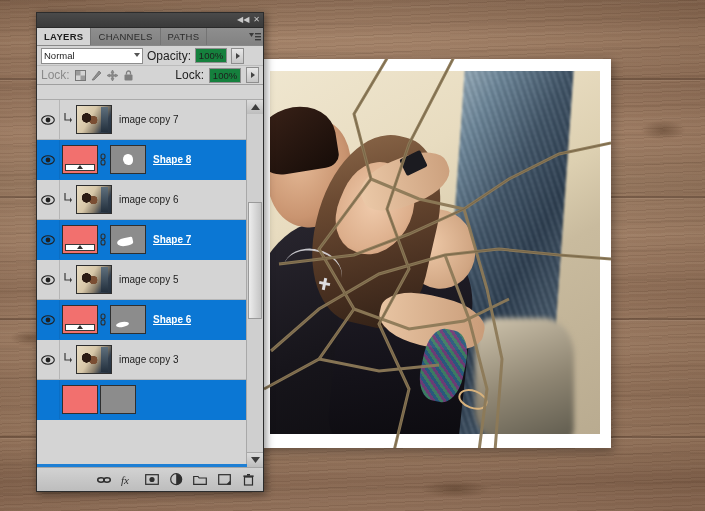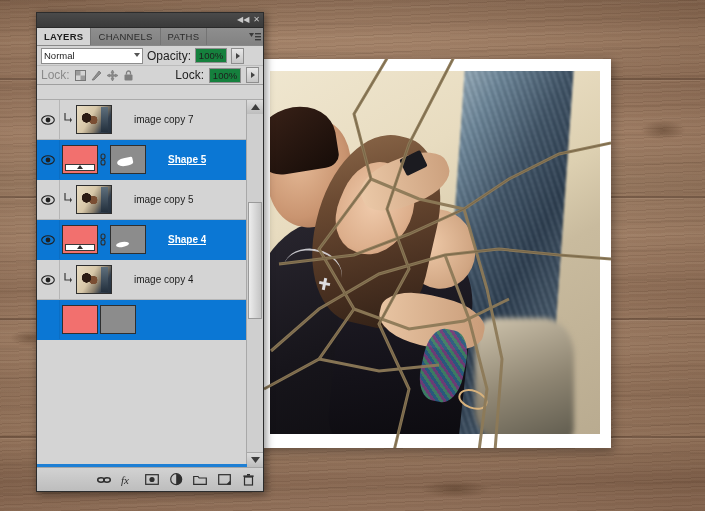--- a/index.html
+++ b/index.html
@@ -153,21 +153,21 @@
   .thumb.shape{background:#f2706e;border:1px solid #2f2f2f;position:relative;}
   .thumb.shape .bar{position:absolute;left:2px;right:2px;bottom:2px;height:5px;background:#fff;
     border:1px solid #3a3a3a;}
   .thumb.shape .bar:after{content:"";position:absolute;left:50%;top:0;margin-left:-3px;
     width:0;height:0;border-left:3px solid transparent;border-right:3px solid transparent;
     border-bottom:4px solid #2f2f2f;}
   .linkico{width:10px;flex:0 0 10px;display:flex;align-items:center;justify-content:center;}
   .maskthumb{width:34px;height:27px;border:1px solid #2f2f2f;flex:0 0 34px;margin-left:2px;
     background:#8c8c8c;position:relative;overflow:hidden;}
   .maskthumb .blob{position:absolute;background:#fff;}
-  .lname{margin-left:22px;font-size:10px;color:#1c1c1c;white-space:nowrap;overflow:hidden;}
+  .lname{margin-left:7px;font-size:10px;color:#1c1c1c;white-space:nowrap;overflow:hidden;}
   .row.sel .lname{color:#fff;font-weight:bold;text-decoration:underline;}
 
   .scrollbar{position:absolute;right:0;top:0;width:16px;bottom:0;
     background:#c8c8c8;border-left:1px solid #a8a8a8;}
   .sb-arrow{height:14px;display:flex;align-items:center;justify-content:center;
     background:linear-gradient(180deg,#dcdcdc,#bdbdbd);border-bottom:1px solid #a8a8a8;cursor:pointer;}
   .sb-arrow.bot{position:absolute;bottom:0;left:0;right:0;border-top:1px solid #a8a8a8;border-bottom:none;}
   .sb-track{position:absolute;top:14px;bottom:14px;left:0;right:0;background:#cfcfcf;}
   .sb-thumb{position:absolute;left:1px;right:1px;top:26%;height:34%;
     background:linear-gradient(90deg,#ededed,#c4c4c4);border:1px solid #9a9a9a;cursor:pointer;}
@@ -336,23 +336,58 @@
           <div class="thumb shape">
             <div class="bar"></div>
           </div>
           <div class="linkico">
             <svg width="8" height="14">
               <rect x="2" y="1" width="4" height="5" rx="2" fill="none" stroke="#2e2e2e" stroke-width="1.1"></rect>
               <rect x="2" y="7" width="4" height="5" rx="2" fill="none" stroke="#2e2e2e" stroke-width="1.1"></rect>
             </svg>
           </div>
           <div class="maskthumb">
+            <div class="blob" style="left:12px;top:8px;width:10px;height:11px;border-radius:50% 50% 44% 56%"></div>
+          </div>
+          <div class="lname">Shape 8</div>
+        </div>
+        <div class="row">
+          <div class="eye">
+            <svg width="14" height="10">
+              <ellipse cx="7" cy="5" rx="6.3" ry="4.2" fill="none" stroke="#1f1f1f" stroke-width="1.1"></ellipse>
+              <circle cx="7" cy="5" r="2.4" fill="#1f1f1f"></circle>
+            </svg>
+          </div>
+          <div class="clip"><svg width="10" height="11">
+              <path d="M3 0 V7 H8" fill="none" stroke="#3a3a3a" stroke-width="1.2"></path>
+              <polygon points="8,4.6 8,9.4 10,7" fill="#3a3a3a"></polygon>
+            </svg></div>
+          <div class="thumb photo"></div>
+          <div class="lname">image copy 6</div>
+        </div>
+        <div class="row sel">
+          <div class="eye">
+            <svg width="14" height="10">
+              <ellipse cx="7" cy="5" rx="6.3" ry="4.2" fill="none" stroke="#1f1f1f" stroke-width="1.1"></ellipse>
+              <circle cx="7" cy="5" r="2.4" fill="#1f1f1f"></circle>
+            </svg>
+          </div>
+          <div class="thumb shape">
+            <div class="bar"></div>
+          </div>
+          <div class="linkico">
+            <svg width="8" height="14">
+              <rect x="2" y="1" width="4" height="5" rx="2" fill="none" stroke="#2e2e2e" stroke-width="1.1"></rect>
+              <rect x="2" y="7" width="4" height="5" rx="2" fill="none" stroke="#2e2e2e" stroke-width="1.1"></rect>
+            </svg>
+          </div>
+          <div class="maskthumb">
             <div class="blob" style="left:6px;top:12px;width:16px;height:8px;border-radius:60% 20% 40% 70%;transform:rotate(-12deg)"></div>
           </div>
-          <div class="lname">Shape 5</div>
+          <div class="lname">Shape 7</div>
         </div>
         <div class="row">
           <div class="eye">
             <svg width="14" height="10">
               <ellipse cx="7" cy="5" rx="6.3" ry="4.2" fill="none" stroke="#1f1f1f" stroke-width="1.1"></ellipse>
               <circle cx="7" cy="5" r="2.4" fill="#1f1f1f"></circle>
             </svg>
           </div>
           <div class="clip"><svg width="10" height="11">
               <path d="M3 0 V7 H8" fill="none" stroke="#3a3a3a" stroke-width="1.2"></path>
@@ -373,35 +408,35 @@
           </div>
           <div class="linkico">
             <svg width="8" height="14">
               <rect x="2" y="1" width="4" height="5" rx="2" fill="none" stroke="#2e2e2e" stroke-width="1.1"></rect>
               <rect x="2" y="7" width="4" height="5" rx="2" fill="none" stroke="#2e2e2e" stroke-width="1.1"></rect>
             </svg>
           </div>
           <div class="maskthumb">
             <div class="blob" style="left:5px;top:16px;width:13px;height:5px;border-radius:50%;transform:rotate(-8deg)"></div>
           </div>
-          <div class="lname">Shape 4</div>
+          <div class="lname">Shape 6</div>
         </div>
         <div class="row">
           <div class="eye">
             <svg width="14" height="10">
               <ellipse cx="7" cy="5" rx="6.3" ry="4.2" fill="none" stroke="#1f1f1f" stroke-width="1.1"></ellipse>
               <circle cx="7" cy="5" r="2.4" fill="#1f1f1f"></circle>
             </svg>
           </div>
           <div class="clip"><svg width="10" height="11">
               <path d="M3 0 V7 H8" fill="none" stroke="#3a3a3a" stroke-width="1.2"></path>
               <polygon points="8,4.6 8,9.4 10,7" fill="#3a3a3a"></polygon>
             </svg></div>
           <div class="thumb photo"></div>
-          <div class="lname">image copy 4</div>
+          <div class="lname">image copy 3</div>
         </div>
         <div class="row sel">
           <div class="eye"></div>
           <div class="thumb shape"></div>
           <div class="maskthumb"></div>
         </div>
       </div>
 
     <div class="scrollbar">
       <div class="sb-arrow">

